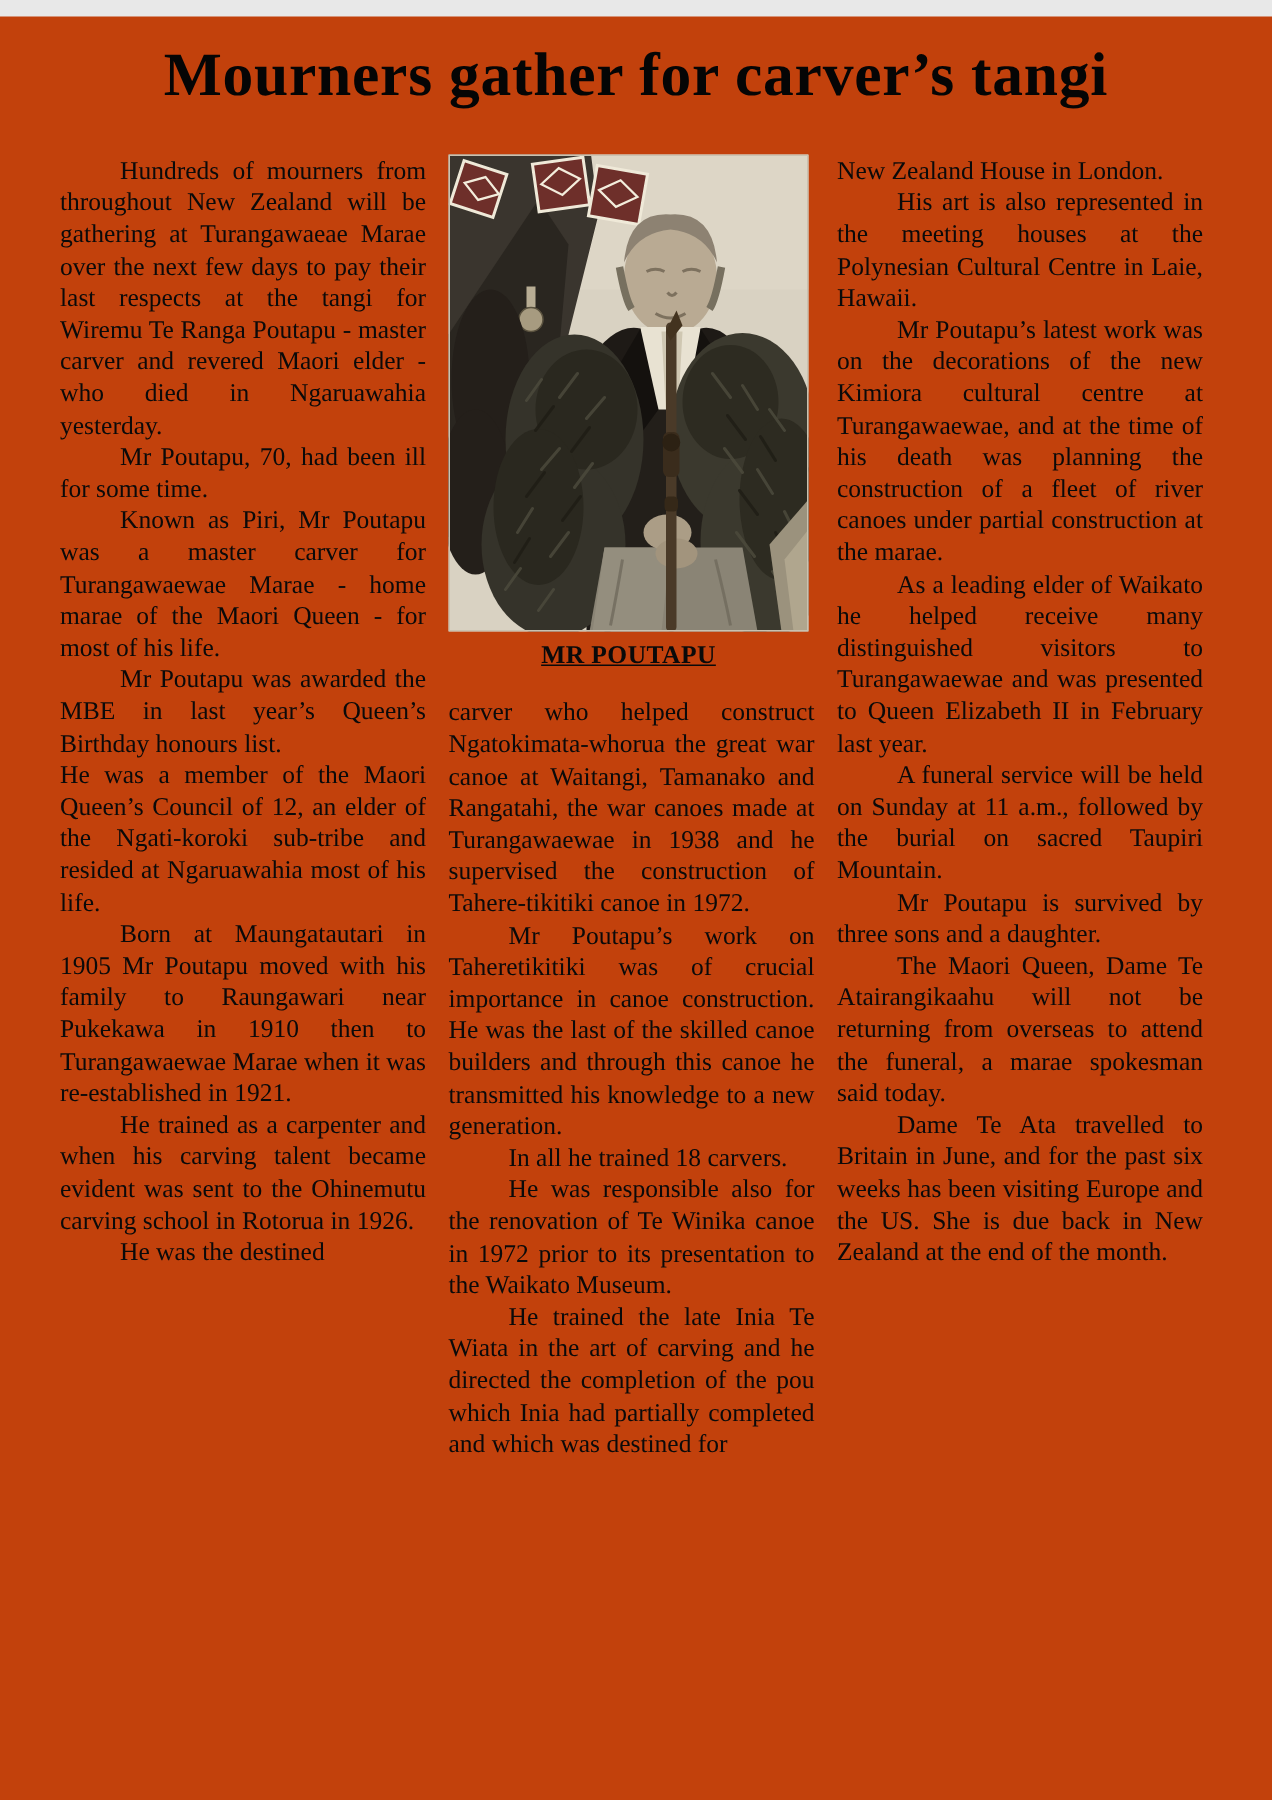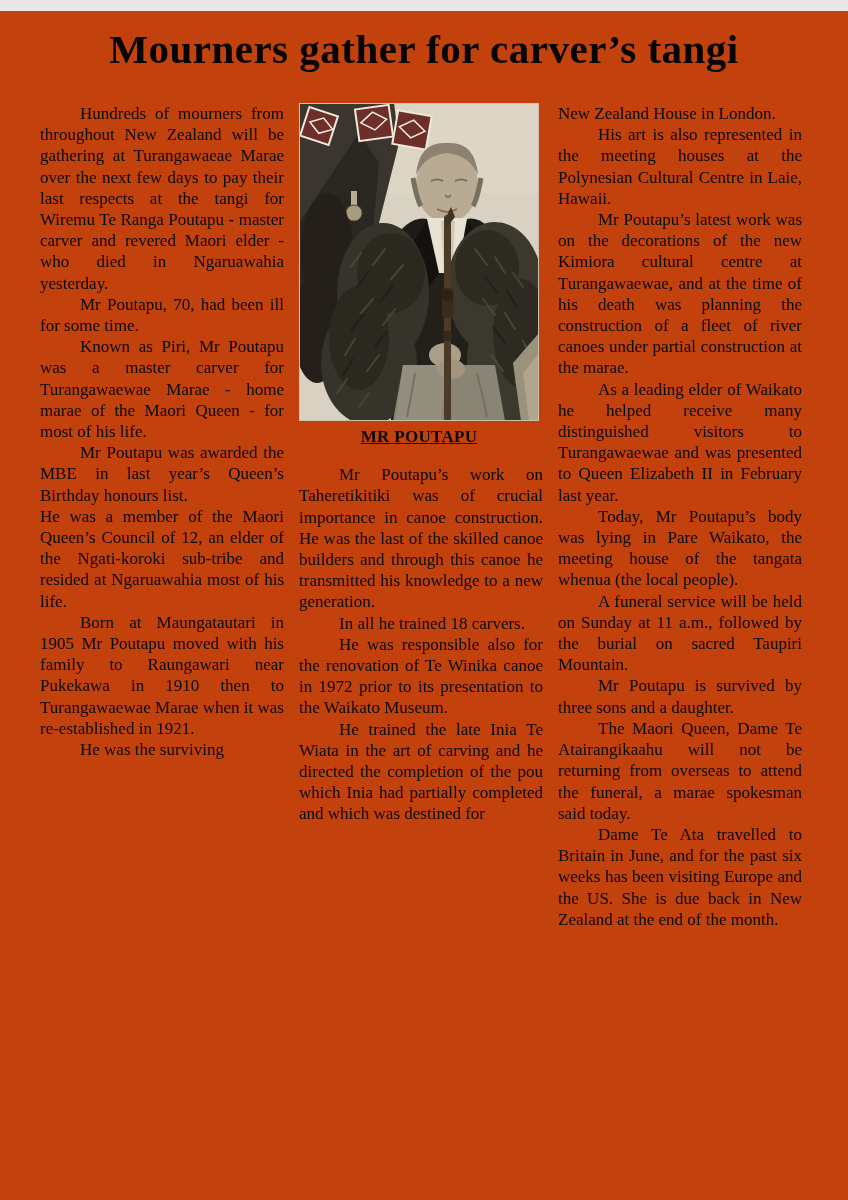--- a/index.html
+++ b/index.html
@@ -69,21 +69,22 @@
 
   <div class="columns">
 
     <div class="col">
         <p class="para">Hundreds of mourners from throughout New Zealand will be gathering at Turangawaeae Marae over the next few days to pay their last respects at the tangi for Wiremu Te Ranga Poutapu  - master carver and revered Maori elder  - who died in Ngaruawahia yesterday.</p>
         <p class="para">Mr Poutapu, 70, had been ill for some time.</p>
         <p class="para">Known as Piri, Mr Poutapu was a master carver for Turangawaewae Marae  - home marae of the Maori Queen  - for most of his life.</p>
         <p class="para">Mr Poutapu was awarded the MBE in last year’s Queen’s Birthday honours list.</p>
         <p class="para no-indent">He was a member of the Maori Queen’s Council of 12, an elder of the Ngati-koroki sub-tribe and resided at Ngaruawahia most of his life.</p>
         <p class="para">Born at Maungatautari in 1905 Mr Poutapu moved with his family to Raungawari near Pukekawa in 1910 then to Turangawaewae Marae when it was re-established in 1921.</p>
-        <p class="para">He was the surviving</p>
+        <p class="para">He trained as a carpenter and when his carving talent became evident was sent to the Ohinemutu carving school in Rotorua in 1926.</p>
+        <p class="para">He was the destined</p>
       </div>
 
     <div class="col">
       <figure class="photo-figure">
         <div class="photo-frame">
           
           <svg width="240" height="318" viewBox="0 0 240 318" xmlns="http://www.w3.org/2000/svg">
 
             <rect x="0" y="0" width="240" height="318" fill="#d9d2c2"></rect>
             <rect x="0" y="0" width="240" height="90" fill="#ddd6c6"></rect>
@@ -175,33 +176,33 @@
 
             <path d="M240,230 L214,260 L222,318 L240,318 Z" fill="#9b927d"></path>
             <path d="M240,250 L224,270 L230,318 L240,318 Z" fill="#b0a68e"></path>
 
             <rect x="0" y="0" width="240" height="318" fill="none" stroke="#c9c2b1" stroke-width="2"></rect>
           </svg>
         </div>
         <figcaption class="photo-caption">MR POUTAPU</figcaption>
       </figure>
       <div>
+          <p class="para no-indent">carver who helped construct Ngatokimata-whorua the great war canoe at Waitangi, Tamanako and Rangatahi, the war canoes made at Turangawaewae in 1938 and he supervised the construction of Tahere-tikitiki canoe in 1972.</p>
           <p class="para">Mr Poutapu’s work on Taheretikitiki was of crucial importance in canoe construction. He was the last of the skilled canoe builders and through this canoe he transmitted his knowledge to a new generation.</p>
           <p class="para">In all he trained 18 carvers.</p>
           <p class="para">He was responsible also for the renovation of Te Winika canoe in 1972 prior to its presentation to the Waikato Museum.</p>
           <p class="para">He trained the late Inia Te Wiata in the art of carving and he directed the completion of the pou which Inia had partially completed and which was destined for</p>
         </div>
     </div>
 
     <div class="col">
         <p class="para no-indent">New Zealand House in London.</p>
         <p class="para">His art is also represented in the meeting houses at the Polynesian Cultural Centre in Laie, Hawaii.</p>
         <p class="para">Mr Poutapu’s latest work was on the decorations of the new Kimiora cultural centre at Turangawaewae, and at the time of his death was planning the construction of a fleet of river canoes under partial construction at the marae.</p>
         <p class="para">As a leading elder of Waikato he helped receive many distinguished visitors to Turangawaewae and was presented to Queen Elizabeth II in February last year.</p>
-        <p class="para">Today, Mr Poutapu’s body was lying in Pare Waikato, the meeting house of the tangata whenua (the local people).</p>
         <p class="para">A funeral service will be held on Sunday at 11 a.m., followed by the burial on sacred Taupiri Mountain.</p>
         <p class="para">Mr Poutapu is survived by three sons and a daughter.</p>
         <p class="para">The Maori Queen, Dame Te Atairangikaahu will not be returning from overseas to attend the funeral, a marae spokesman said today.</p>
         <p class="para">Dame Te Ata travelled to Britain in June, and for the past six weeks has been visiting Europe and the US. She is due back in New Zealand at the end of the month.</p>
       </div>
 
   </div>
 </div>
 
 </body></html>

